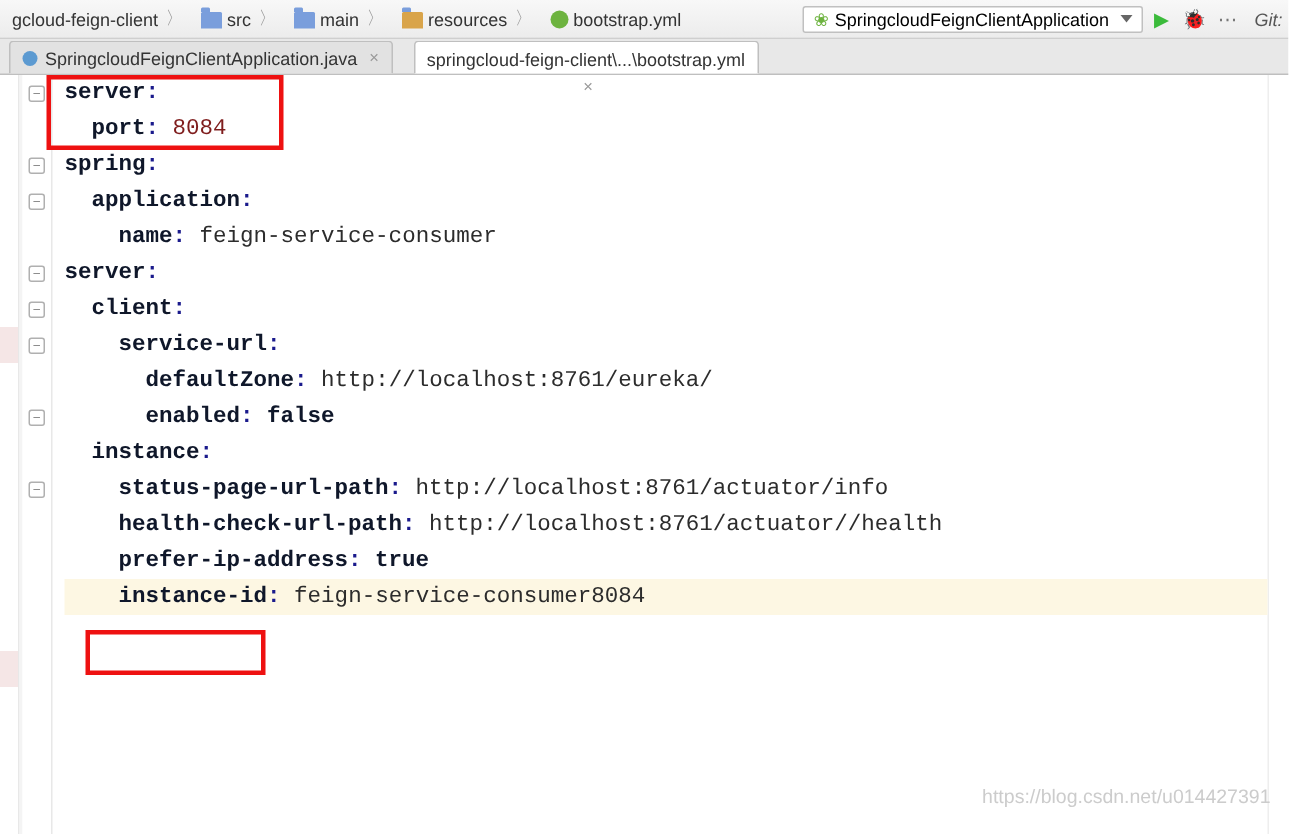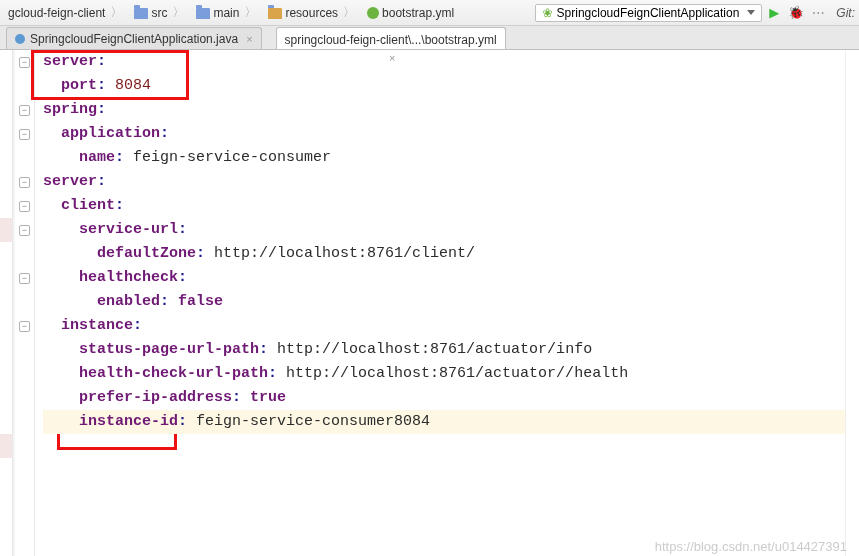--- a/index.html
+++ b/index.html
@@ -34,30 +34,30 @@
 .table-gutter { width:13px; background:#fff; border-right:1px solid #e8e8e8; }
 .table-gutter .cell { height:24px; }
 .table-gutter .highlight { background:#f5e6e6; }
 .left-margin { width:2px; background:#f4f4f4; }
 .gutter { width:20px; background:#fff; border-right:1px solid #e8e8e8; text-align:center; }
 .gutter .gline { height:24px; display:flex; align-items:center; justify-content:center; }
 .fold { width:11px; height:11px; border:1px solid #b0b0b0; font-size:9px; line-height:9px; color:#888; background:#fff; display:flex; align-items:center; justify-content:center; border-radius:2px; }
 .code { flex:1; font-family:"Courier New", Consolas, monospace; font-size:15px; line-height:24px; padding-left:8px; padding-top:0; position:relative; }
 .line { height:24px; white-space:pre; position:relative; }
 .line.hl { background:#fdf7e3; }
-.key { color:#701a75; font-weight:bold; }
+.key { color:#0f172a; font-weight:bold; }
 .val { color:#2c2c2c; }
 .num { color:#7f1d1d; }
 .colon { color:#1a1a8c; font-weight:bold; }
 
 
 .redbox { position:absolute; border:3px solid #e11; pointer-events:none; }
 
 
-.watermark { position:absolute; bottom:2px; right:12px; color:#ccc; font-size:13px; font-family:Arial; }
+.watermark { position:absolute; bottom:18px; right:12px; color:#ccc; font-size:13px; font-family:Arial; }
 
 .right-rail { width:14px; background:#fff; border-left:1px solid #eee; }
 </style>
 </head>
 <body>
 
 <div class="topbar">
   <div class="crumb">
       <span>gcloud-feign-client</span>
       <span class="sep">〉</span>
@@ -168,22 +168,21 @@
     <div class="redbox" style="left:22px; top:370px; width:120px; height:30px;"></div>
 
     <div class="line"><span class="key">server</span><span class="colon">:</span></div>
     <div class="line">  <span class="key">port</span><span class="colon">:</span> <span class="num">8084</span></div>
     <div class="line"><span class="key">spring</span><span class="colon">:</span></div>
     <div class="line">  <span class="key">application</span><span class="colon">:</span></div>
     <div class="line">    <span class="key">name</span><span class="colon">:</span> <span class="val">feign-service-consumer</span></div>
     <div class="line"><span class="key">server</span><span class="colon">:</span></div>
     <div class="line">  <span class="key">client</span><span class="colon">:</span></div>
     <div class="line">    <span class="key">service-url</span><span class="colon">:</span></div>
-    <div class="line">      <span class="key">defaultZone</span><span class="colon">:</span> <span class="val">http://localhost:8761/client/</span></div>
-    <div class="line">    <span class="key">healthcheck</span><span class="colon">:</span></div>
+    <div class="line">      <span class="key">defaultZone</span><span class="colon">:</span> <span class="val">http://localhost:8761/eureka/</span></div>
     <div class="line">      <span class="key">enabled</span><span class="colon">:</span> <span class="key" style="font-weight:bold">false</span></div>
     <div class="line">  <span class="key">instance</span><span class="colon">:</span></div>
     <div class="line">    <span class="key">status-page-url-path</span><span class="colon">:</span> <span class="val">http://localhost:8761/actuator/info</span></div>
     <div class="line">    <span class="key">health-check-url-path</span><span class="colon">:</span> <span class="val">http://localhost:8761/actuator//health</span></div>
     <div class="line">    <span class="key">prefer-ip-address</span><span class="colon">:</span> <span class="key" style="font-weight:bold">true</span></div>
     <div class="line hl">    <span class="key">instance-id</span><span class="colon">:</span> <span class="val">feign-service-consumer8084</span></div>
   </div>
 
   <div class="right-rail"></div>
 </div>

